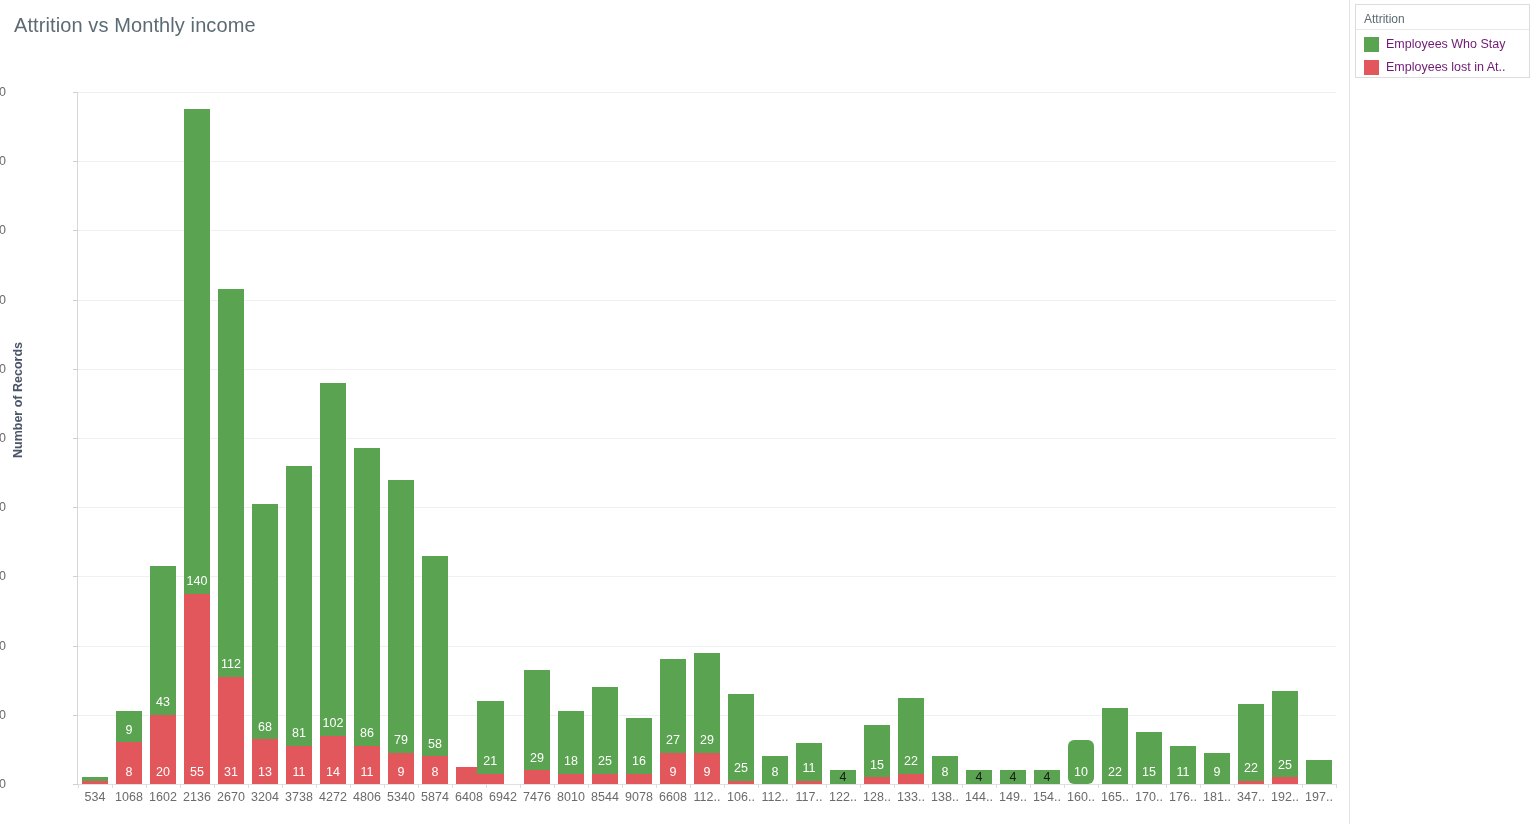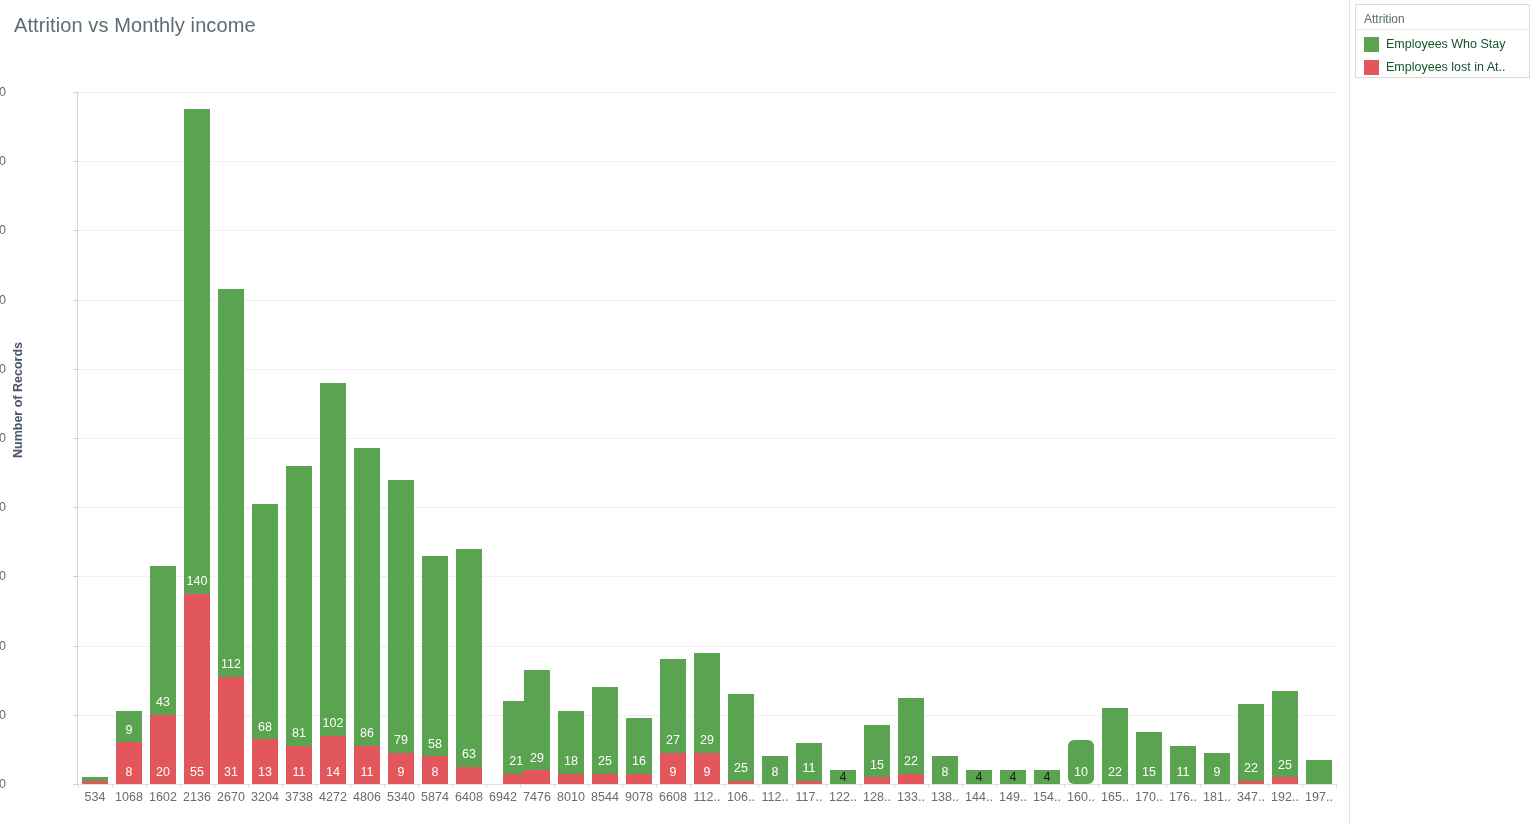--- a/index.html
+++ b/index.html
@@ -73,21 +73,21 @@
     position:absolute;left:1355px;top:4px;width:175px;height:74px;
     background:#ffffff;border:1px solid #dcdcdc;box-sizing:border-box;
   }
   .legend-title{
     position:absolute;left:8px;top:7px;font-size:12px;color:#5c6b73;
   }
   .legend-row{position:absolute;left:8px;height:16px;display:flex;align-items:center;}
   .legend-row.r0{top:31px;}
   .legend-row.r1{top:54px;}
   .legend-swatch{width:15px;height:15px;margin-right:7px;flex:0 0 auto;}
-  .legend-label{font-size:12.5px;color:#14532d;white-space:nowrap;overflow:hidden;}
+  .legend-label{font-size:12.5px;color:#701a75;white-space:nowrap;overflow:hidden;}
 
   .legend-divider{position:absolute;left:0;right:0;top:24px;height:1px;background:#e8e8e8;}
 
   
   .panel-edge{position:absolute;left:1349px;top:0;width:1px;height:824px;background:#e4e4e4;}
 </style>
 </head>
 <body>
 
 <div class="viz">
@@ -217,26 +217,23 @@
         </div>
         <div class="bar-slot" style="left: 343.74px; width: 26.52px;">
           <div class="seg seg-green" style="height: 200.68px;">
             <span class="seg-label inside">58</span>
           </div>
           <div class="seg seg-red" style="height: 27.68px;">
             <span class="seg-label inside">8</span>
           </div>
         </div>
         <div class="bar-slot" style="left: 377.74px; width: 26.52px;">
-          <div class="seg seg-green" style="height: 217.98px;">
-            <span class="seg-label inside">63</span>
-          </div>
           <div class="seg seg-red" style="height: 17.3px;"></div>
         </div>
-        <div class="bar-slot" style="left: 425px; width: 26.52px;">
+        <div class="bar-slot" style="left: 399px; width: 26.52px;">
           <div class="seg seg-green" style="height: 72.66px;">
             <span class="seg-label inside">21</span>
           </div>
           <div class="seg seg-red" style="height: 10.38px;"></div>
         </div>
         <div class="bar-slot" style="left: 445.74px; width: 26.52px;">
           <div class="seg seg-green" style="height: 100.34px;">
             <span class="seg-label inside">29</span>
           </div>
           <div class="seg seg-red" style="height: 13.84px;"></div>

